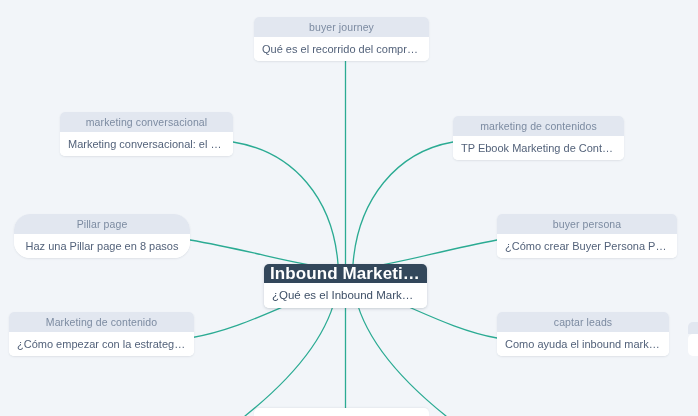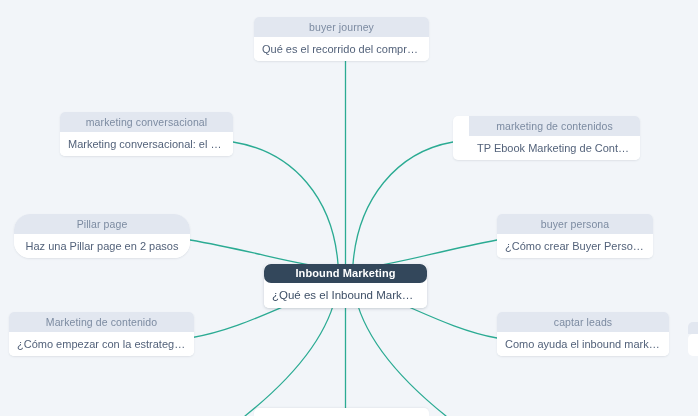--- a/index.html
+++ b/index.html
@@ -62,38 +62,37 @@
     text-overflow: ellipsis;
     padding: 0 8px;
   }
   .node.root {
     box-shadow: 0 1px 3px rgba(45,62,80,0.22);
     z-index: 9;
   }
   .node.root .node-head {
     background: #33475b;
     color: #ffffff;
-    font-size: 11px;
+    font-size: 17px;
     font-weight: bold;
     line-height: 19px;
     height: 19px;
-    border-radius: 7px;
   }
   .node.root .node-body {
     color: #3e4f66;
     font-size: 11.5px;
     line-height: 25px;
     height: 25px;
   }
   
   #node-buyer-journey      { left: 254px; top: 17px;  width: 175px; }
   #node-marketing-convers  { left: 60px;  top: 112px; width: 173px; }
-  #node-marketing-conten   { left: 453px; top: 116px; width: 171px; padding-left: 16px; }
+  #node-marketing-conten   { left: 453px; top: 116px; width: 171px; }
   #node-pillar-page        { left: 14px;  top: 214px; width: 176px; border-radius: 16px; }
-  #node-buyer-persona      { left: 497px; top: 214px; width: 156px; }
+  #node-buyer-persona      { left: 497px; top: 214px; width: 180px; }
   #node-marketing-de-cont  { left: 9px;   top: 312px; width: 185px; }
   #node-captar-leads       { left: 497px; top: 312px; width: 172px; }
   #node-root               { left: 264px; top: 264px; width: 163px; }
   
   #node-bottom-partial {
     left: 254px; top: 408px; width: 175px;
     height: 8px;
     background: #ffffff;
     border-radius: 5px 5px 0 0;
     box-shadow: 0 -1px 2px rgba(45,62,80,0.06);
@@ -157,21 +156,21 @@
     <div class="node-body">Marketing conversacional: el complem...</div>
   </div>
 
   <div class="node" id="node-marketing-conten">
     <div class="node-head">marketing de contenidos</div>
     <div class="node-body">TP Ebook Marketing de Contenidos</div>
   </div>
 
   <div class="node" id="node-pillar-page">
     <div class="node-head">Pillar page</div>
-    <div class="node-body">Haz una Pillar page en 2 pasos</div>
+    <div class="node-body">Haz una Pillar page en 8 pasos</div>
   </div>
 
   <div class="node" id="node-buyer-persona">
     <div class="node-head">buyer persona</div>
     <div class="node-body">¿Cómo crear Buyer Persona Paso a Paso?</div>
   </div>
 
   <div class="node" id="node-marketing-de-cont">
     <div class="node-head">Marketing de contenido</div>
     <div class="node-body">¿Cómo empezar con la estrategia de m...</div>

